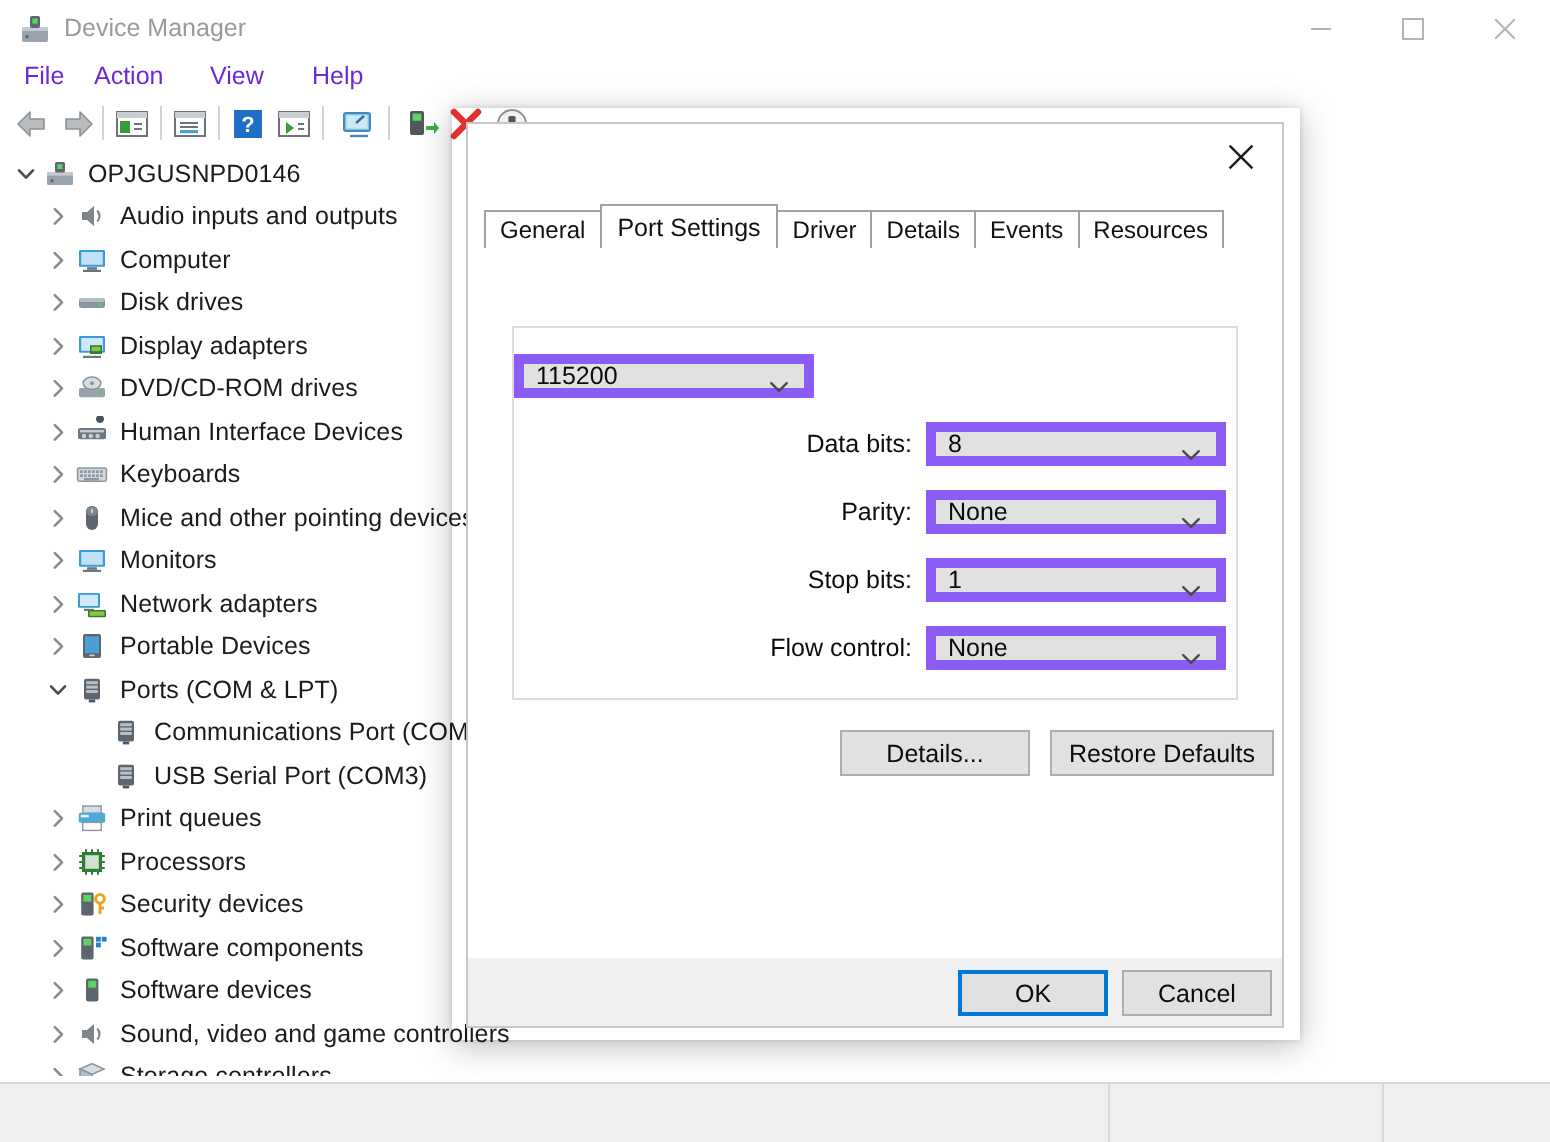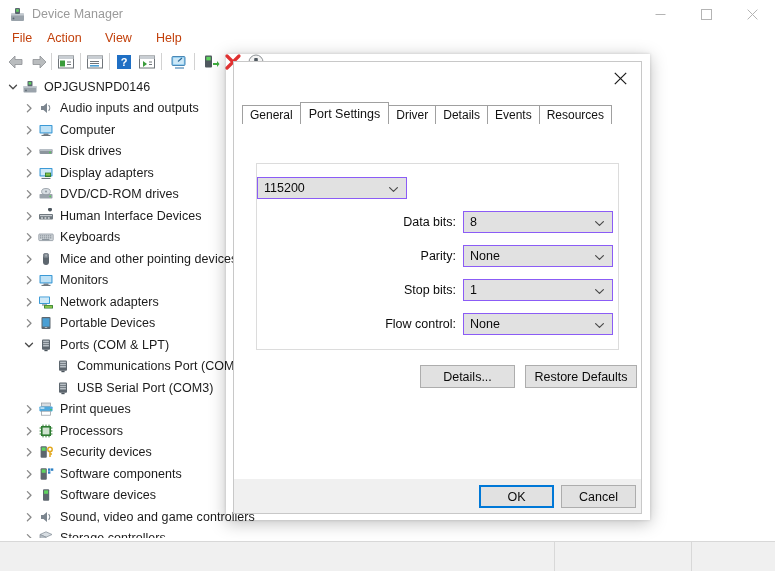--- a/index.html
+++ b/index.html
@@ -54,21 +54,21 @@
   #btn-close { left: 729px; }
   .wbtn svg { display: block; }
 
   
   #menubar {
     position: absolute; left: 0; top: 27px; width: 775px; height: 22px;
     background: #ffffff;
   }
   .menu-item {
     position: absolute; top: 0; height: 22px;
-    font-size: 12.5px; color: #c2410c;
+    font-size: 12.5px; color: #6d28d9;
     display: flex; align-items: center;
     padding: 0 8px;
   }
 
   
   #toolbar {
     position: absolute; left: 0; top: 49px; width: 775px; height: 25px;
     background: #ffffff;
   }
   .tb-sep {
@@ -160,21 +160,21 @@
   .field-row {
     position: absolute; left: 0; width: 363px; height: 22px;
     display: flex; align-items: center;
   }
   .field-label {
     width: 206px; text-align: right; padding-right: 7px;
     font-size: 12.5px; color: #0c0c0c; white-space: nowrap;
   }
   .combo {
     position: relative; width: 150px; height: 22px;
-    background: #e1e1e1; border: 1px solid #8b5cf6;
+    background: #e1e1e1; border: 5px solid #8b5cf6;
     display: flex; align-items: center;
   }
   .combo-val {
     font-size: 12.5px; color: #0b0b0b; padding-left: 6px;
   }
   .combo-arrow {
     position: absolute; right: 7px; top: 0; height: 22px;
     display: flex; align-items: center; color: #4a4a4a;
   }
   

